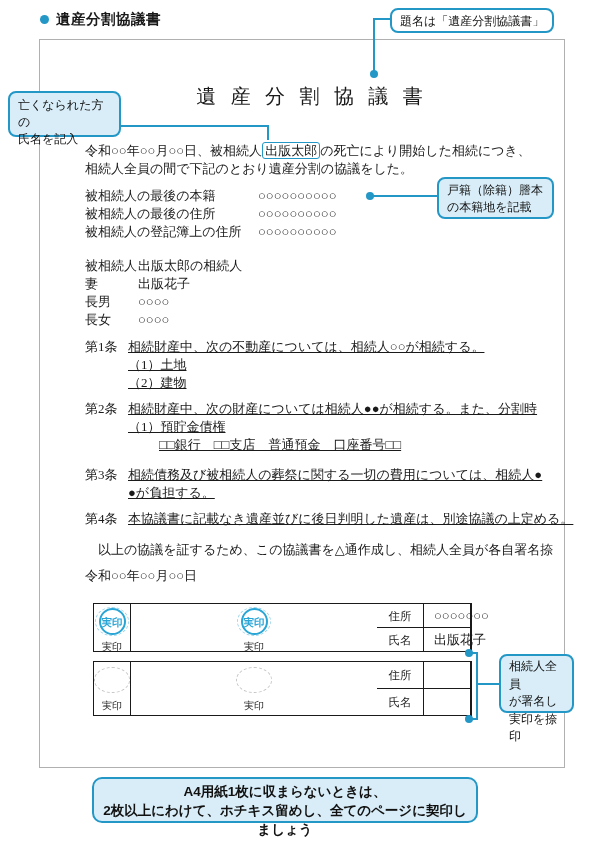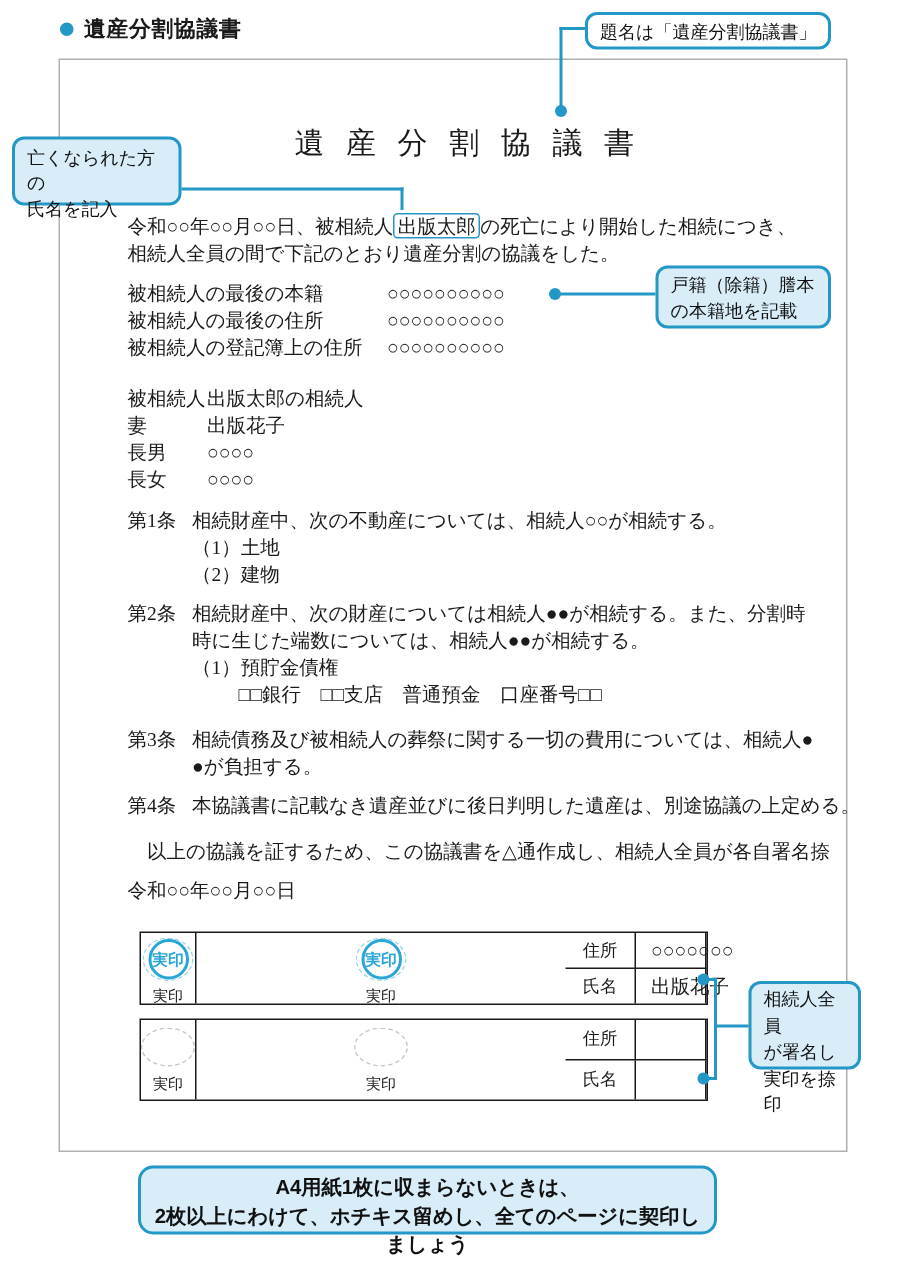--- a/index.html
+++ b/index.html
@@ -36,21 +36,21 @@
   .reg-label{width:152px;flex:none;}
 
   .heirs{margin-bottom:9px;}
   .heir-row{display:flex;height:18px;white-space:nowrap;}
   .heir-label{width:53px;flex:none;}
 
   .article{display:flex;margin-bottom:8px;}
   .article.gap12{margin-bottom:12px;}
   .article.gap13{margin-bottom:13px;}
   .art-label{width:43px;flex:none;}
-  .art-body{flex:1;}
+  .art-body{flex:1;text-decoration:underline;}
   .indent1{padding-left:31px;}
 
   .closing{margin-bottom:8px;}
   .date-line{height:18px;margin-bottom:18px;white-space:nowrap;}
 
   
   .sig-table{margin-left:8px;width:379px;border:1.5px solid var(--table-border);background:#fff;
              display:grid;grid-template-columns:37px 1fr 47px 47px;}
   .sig-table.t1{grid-template-rows:24px 23px;margin-bottom:9px;}
   .sig-table.t2{grid-template-rows:27px 26px;}
@@ -142,21 +142,20 @@
         <div class="line">相続財産中、次の不動産については、相続人○○が相続する。</div>
         <div class="line">（1）土地</div>
         <div class="line">（2）建物</div>
       </div>
     </div>
 
     <div class="article gap12">
       <span class="art-label">第2条</span>
       <div class="art-body">
         <div class="line">相続財産中、次の財産については相続人●●が相続する。また、分割時</div>
-        <div class="line">時に生じた端数については、相続人●●が相続する。</div>
         <div class="line">（1）預貯金債権</div>
         <div class="line indent1">□□銀行　□□支店　普通預金　口座番号□□</div>
       </div>
     </div>
 
     <div class="article">
       <span class="art-label">第3条</span>
       <div class="art-body">
         <div class="line">相続債務及び被相続人の葬祭に関する一切の費用については、相続人●</div>
         <div class="line">●が負担する。</div>

